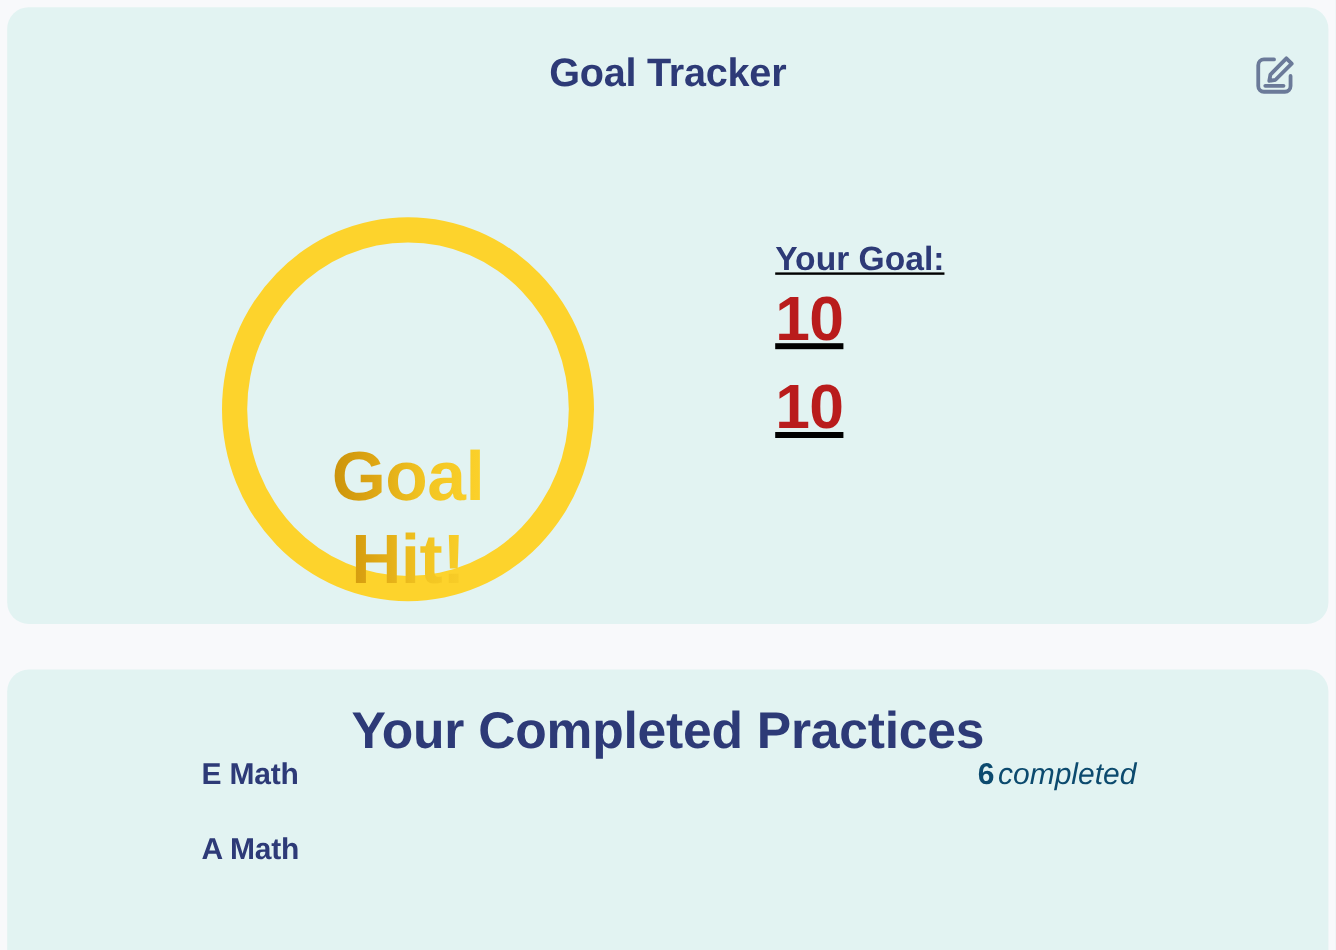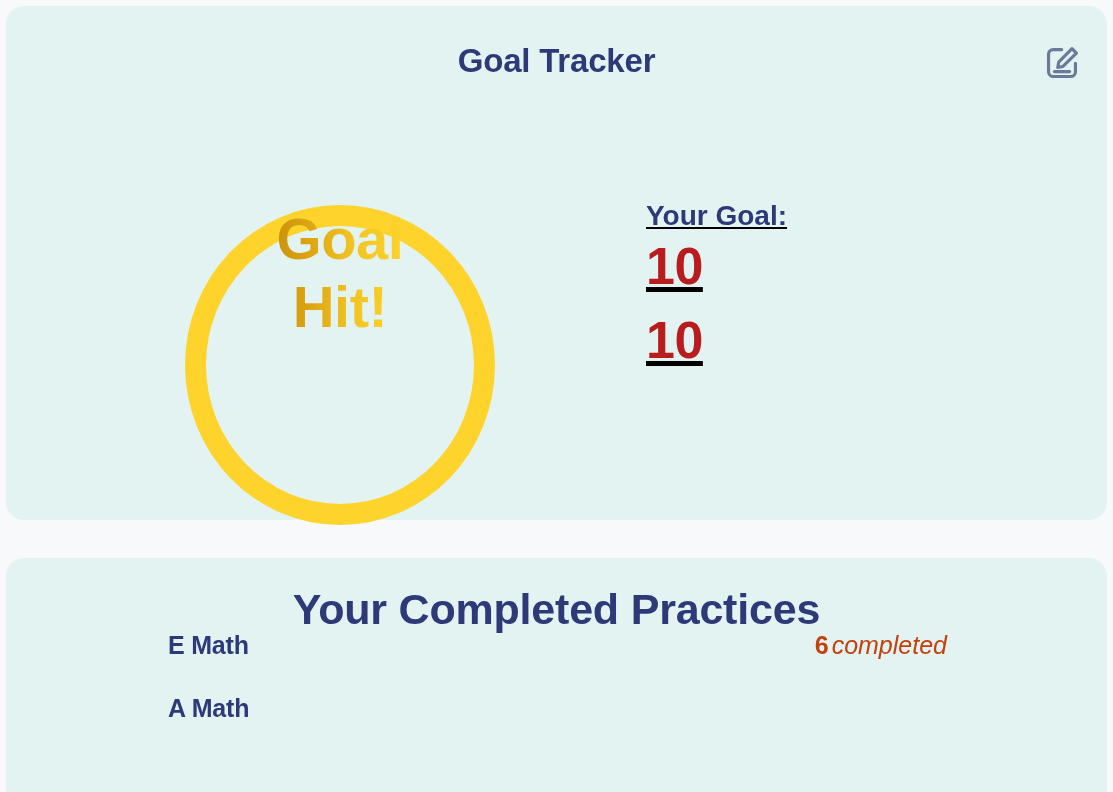--- a/index.html
+++ b/index.html
@@ -84,25 +84,25 @@
   .tracker-body {
     position: relative;
     display: flex;
     align-items: flex-start;
     height: 100%;
   }
 
   .ring-wrap {
     position: absolute;
     left: 179px;
-    top: 128px;
+    top: 104px;
     width: 310px;
     height: 320px;
     display: flex;
-    align-items: flex-start;
+    align-items: flex-end;
     justify-content: center;
   }
 
   .ring {
     position: absolute;
     inset: 0;
     border-radius: 50%;
     border: 21px solid #fdd32c;
   }
 
@@ -163,21 +163,21 @@
   }
 
   .practice-name {
     color: #2d3a77;
     font-weight: bold;
     font-size: 25px;
     letter-spacing: -0.2px;
   }
 
   .practice-count {
-    color: #c2410c;
+    color: #0c4a6e;
     font-size: 25px;
     white-space: nowrap;
   }
   .practice-count .num {
     font-weight: bold;
   }
   .practice-count .word {
     font-style: italic;
     font-weight: normal;
     margin-left: 3px;

